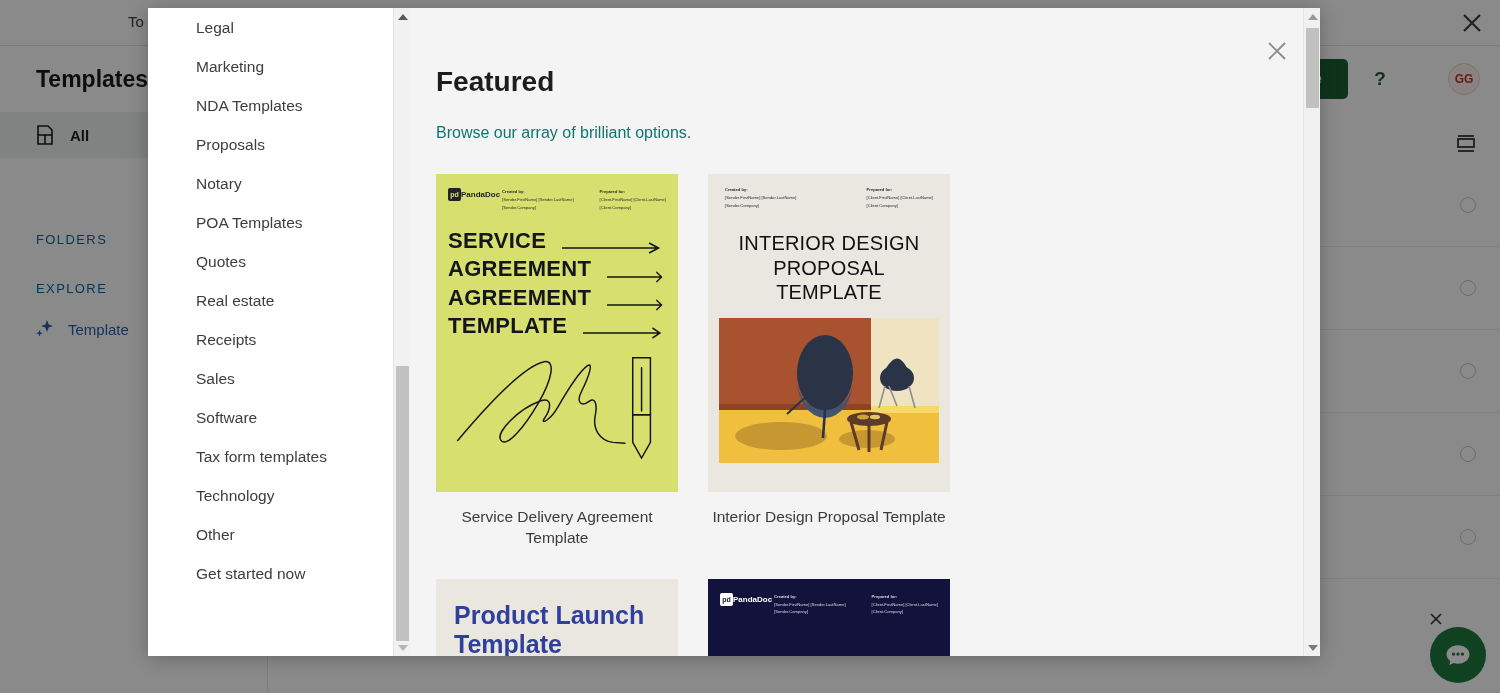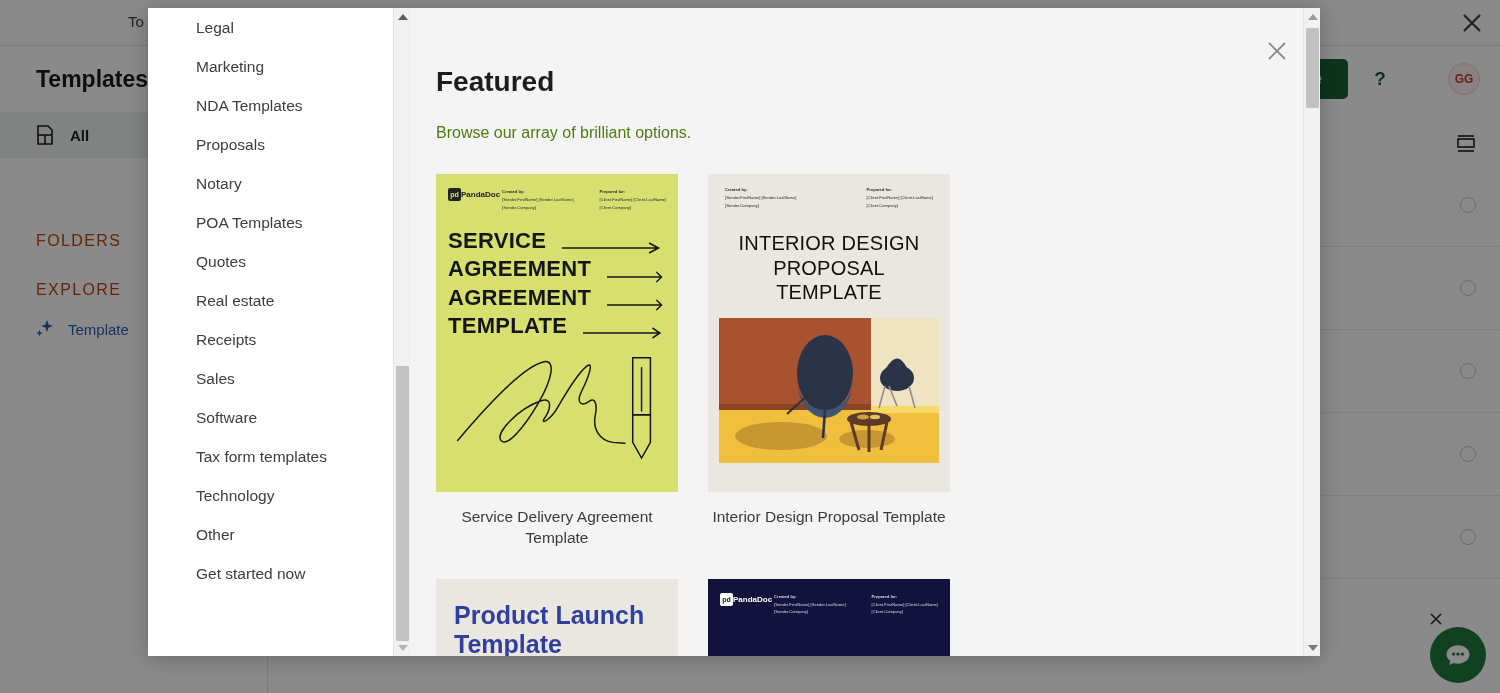--- a/index.html
+++ b/index.html
@@ -40,21 +40,21 @@
     font-size: 23px; font-weight: bold; color: #1a1a1a;
   }
   .sidebar-all-row {
     position: absolute; left: 0; top: 66px; width: 268px; height: 46px;
     background: #eef0f1; display: flex; align-items: center; padding-left: 34px;
   }
   .sidebar-all-row .doc-icon { width: 22px; height: 22px; margin-right: 14px; }
   .sidebar-all-label { font-size: 15px; font-weight: bold; color: #1d1d1d; }
   .sidebar-section-label {
     position: absolute; left: 36px;
-    font-size: 16px; letter-spacing: 1.4px; color: #c2410c;
+    font-size: 13px; letter-spacing: 1.4px; color: #0369a1;
   }
   .sidebar-folders { top: 186px; }
   .sidebar-explore { top: 235px; }
   .sidebar-explore-item {
     position: absolute; left: 34px; top: 272px;
     display: flex; align-items: center; gap: 12px;
     font-size: 15px; color: #2a5db0;
   }
   .sparkle-icon { width: 22px; height: 22px; }
 
@@ -161,21 +161,21 @@
   .modal-content {
     position: relative; flex: 1; height: 648px;
     background: #f4f4f4; overflow: hidden;
   }
   .modal-close {
     position: absolute; right: 30px; top: 30px;
     width: 26px; height: 26px; color: #8c8c8c; z-index: 5;
   }
   .content-inner { position: absolute; left: 0; top: 0; width: 855px; padding: 58px 0 0 26px; }
   .featured-title { font-size: 28px; font-weight: bold; color: #1d1d1d; }
-  .featured-sub { margin-top: 26px; font-size: 16px; color: #4d7c0f; }
+  .featured-sub { margin-top: 26px; font-size: 16px; color: #0f766e; }
 
   .card-grid {
     margin-top: 32px;
     display: grid; grid-template-columns: 242px 242px; gap: 30px;
   }
   .card { width: 242px; }
   .card-thumb {
     width: 242px; height: 318px;
     overflow: hidden; position: relative;
     background: #ffffff;

